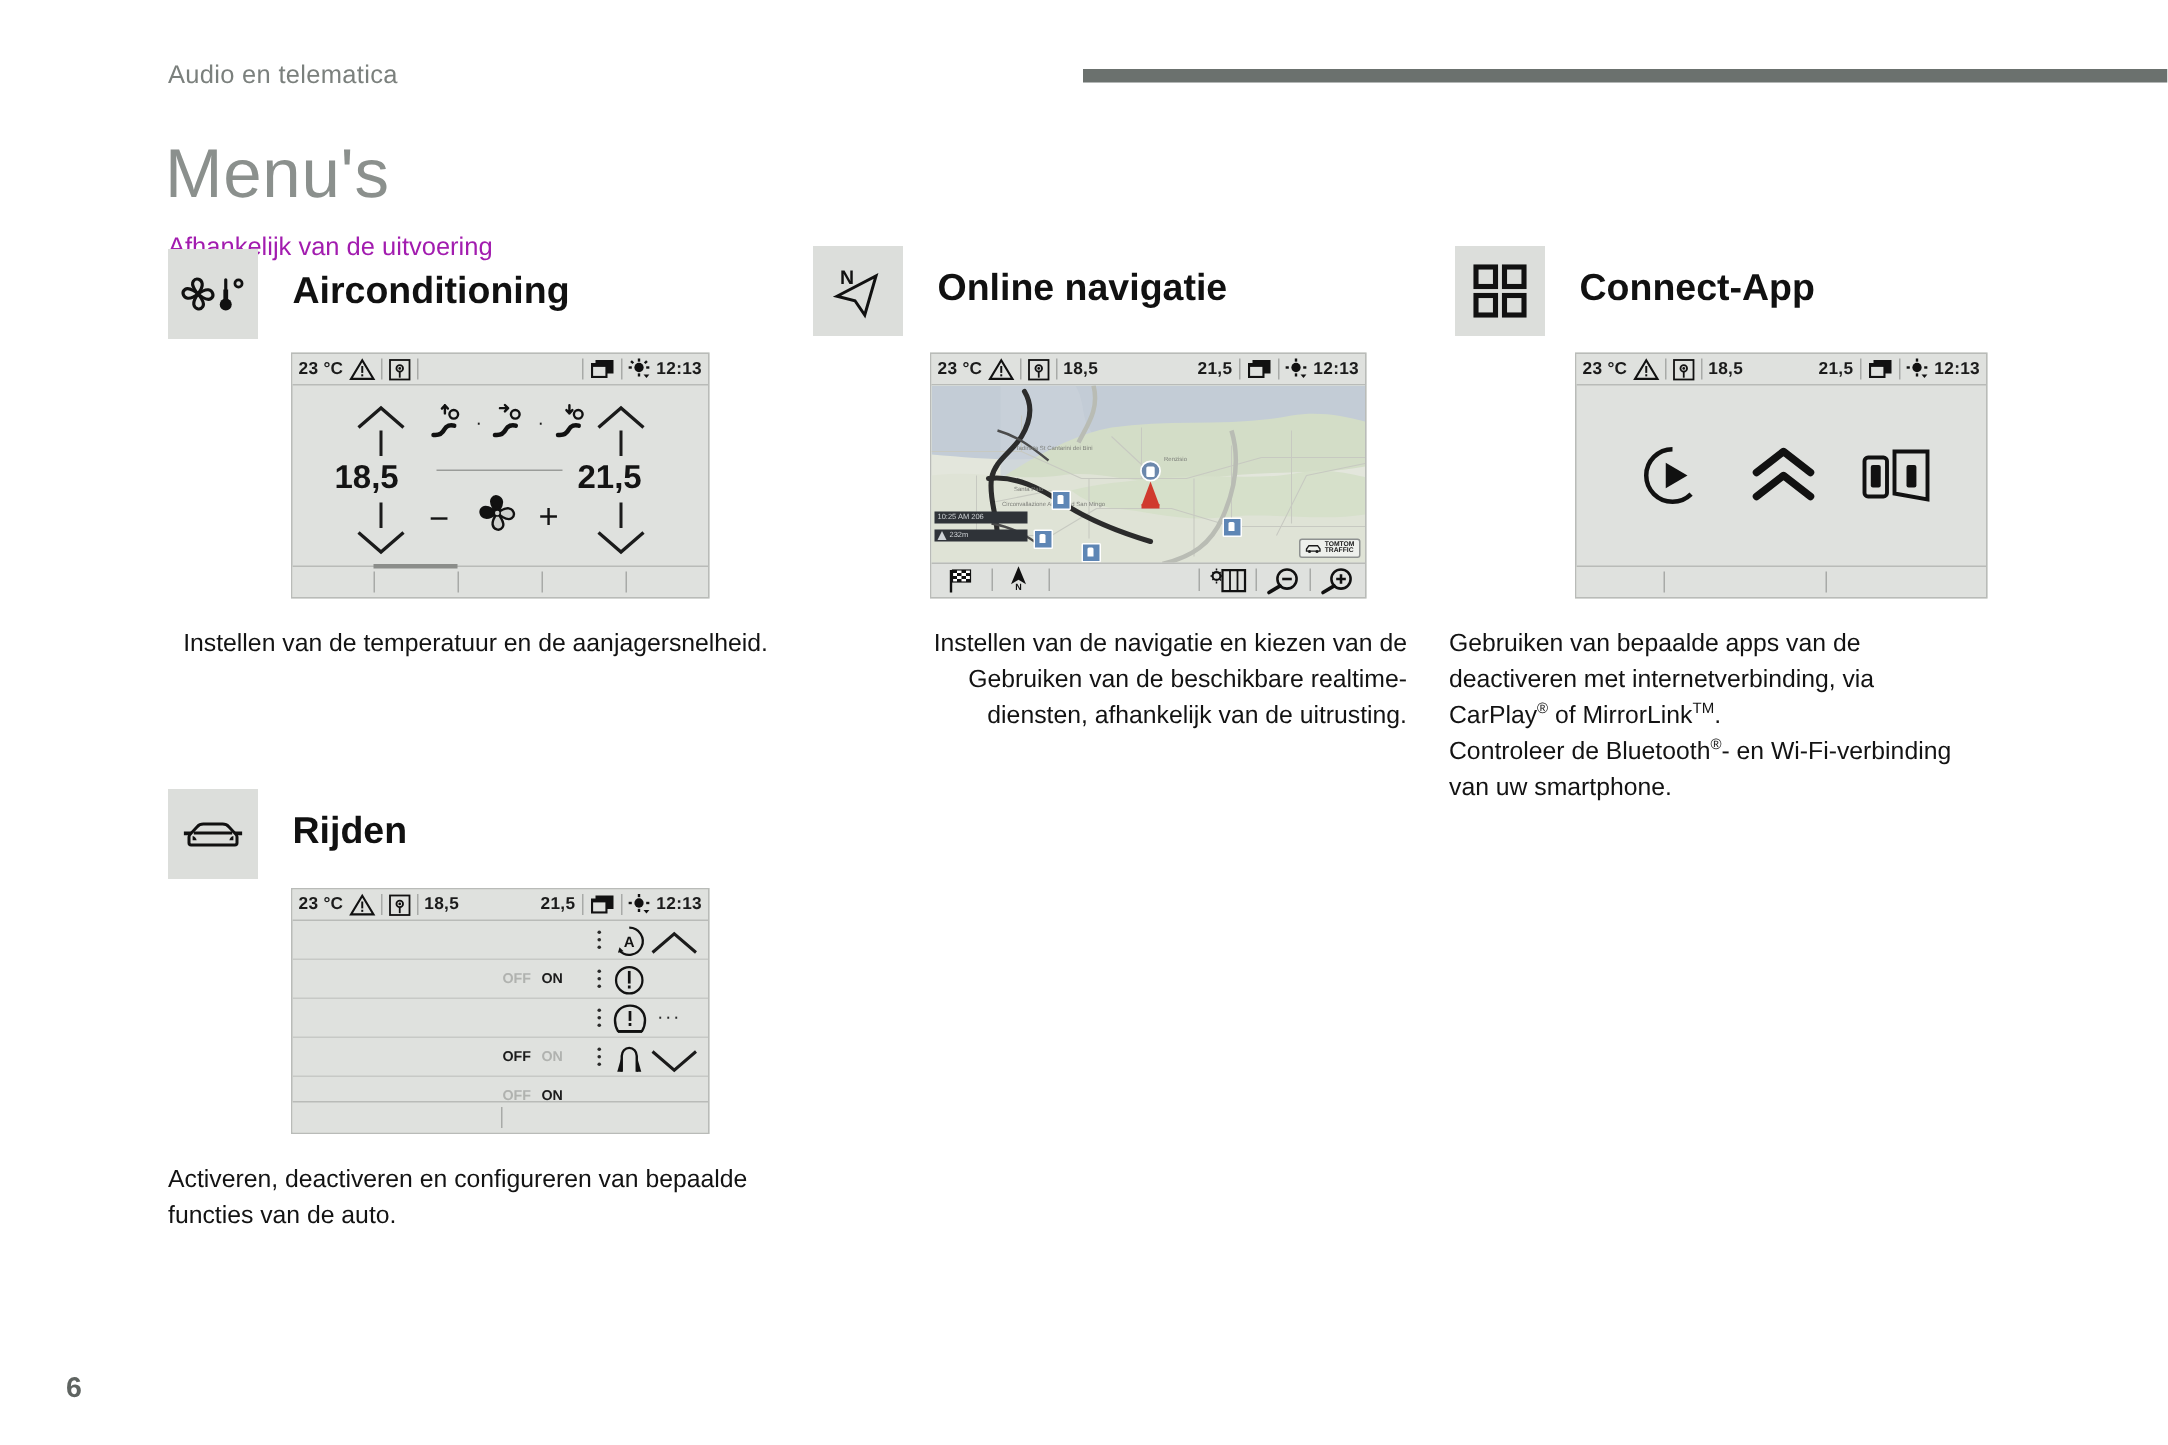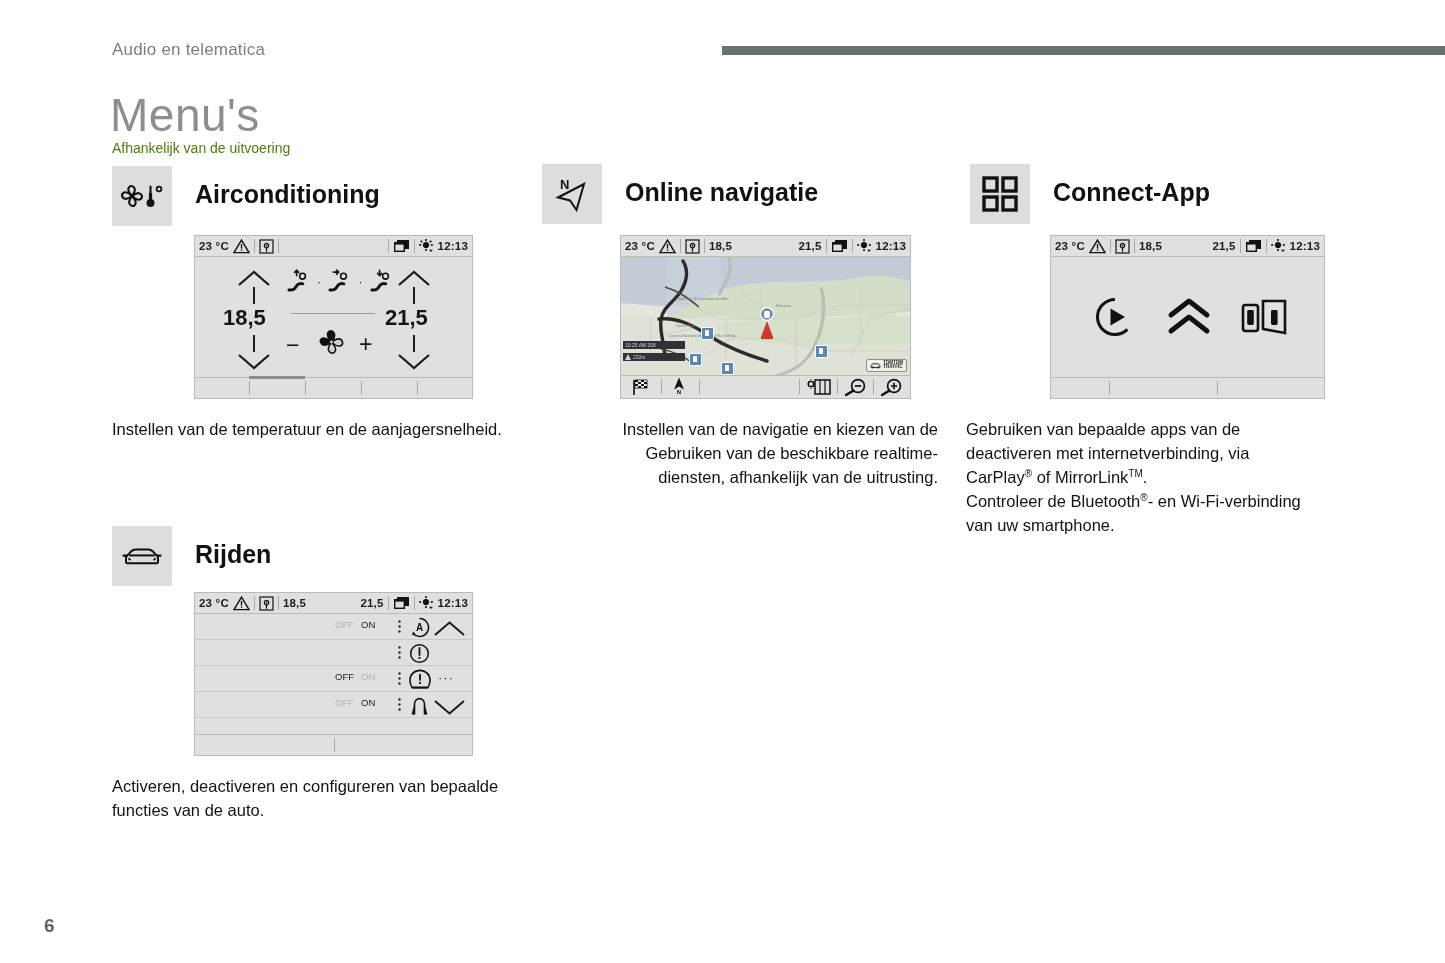--- a/index.html
+++ b/index.html
@@ -21,22 +21,22 @@
     background:#6b716e;
   }
 
   
   .chapter-title{
     position:absolute;left:110px;top:92px;
     font-size:46px;color:#8b908d;font-weight:400;line-height:1;
     letter-spacing:.5px;
   }
   .chapter-sub{
-    position:absolute;left:112px;top:140px;
-    font-size:14px;color:#4d7c0f;
+    position:absolute;left:112px;top:155px;
+    font-size:17px;color:#a21caf;
   }
 
   
   .sec{position:relative;}
   .sec-icon{
     width:60px;height:60px;background:#dcdedb;
     display:inline-flex;align-items:center;justify-content:center;
     position:absolute;left:0;top:6px;
   }
   .sec-title{
@@ -80,21 +80,21 @@
   .seat-row{position:absolute;display:flex;align-items:center;gap:6px;}
   .dot{font-size:13px;color:#1b1b1b;line-height:1;}
   .divline{position:absolute;height:1px;background:#9a9c99;}
   .pm{position:absolute;font-size:23px;color:#141414;font-weight:400;line-height:1;}
 
   
   .drive-row{
     position:absolute;left:0;right:0;height:26px;
     border-bottom:1px solid #c7c9c6;box-sizing:border-box;
   }
-  .toggle{position:absolute;display:flex;align-items:flex-start;gap:7px;font-size:9.5px;font-weight:normal;}
+  .toggle{position:absolute;display:flex;align-items:flex-start;gap:7px;font-size:9.5px;font-weight:bold;margin-top:28px;}
   .toggle .lbl{position:relative;padding-bottom:3px;}
   .toggle .off{color:#b0b2af;}
   .toggle .on{color:#b0b2af;}
   .toggle .sel{color:#1b1b1b;}
   .colon{position:absolute;font-size:11px;color:#2a2a2a;letter-spacing:0;line-height:.8;}
   .fn-ico{position:absolute;}
   .ellips{position:absolute;font-size:13px;color:#2a2a2a;letter-spacing:1px;}
 
   
   .map{position:absolute;overflow:hidden;background:#dfe3d9;}
@@ -283,21 +283,21 @@
 
     <div class="footbar">
       <div class="tick" style="left:54px;"></div>
       <div class="tick" style="left:110px;"></div>
       <div class="tick" style="left:166px;"></div>
       <div class="tick" style="left:222px;"></div>
       <div class="active" style="left:54px;width:56px;"></div>
     </div>
   </div>
 
-  <div class="caption" style="left:112px;top:418px;">Instellen van de temperatuur en de aanjagersnelheid.</div>
+  <div class="caption" style="left:112px;top:418px;text-align:right;">Instellen van de temperatuur en de aanjagersnelheid.</div>
 
   <div class="sec" style="position:absolute;left:112px;top:520px;width:420px;">
     <div class="sec-icon">
       <svg width="44" height="28" viewBox="0 0 44 28">
         <g fill="none" stroke="#111" stroke-width="2">
           <path d="M6 20v-4.2c0-1 .4-1.6 1.3-2.2l4-4.3c1.3-1.4 2.4-1.9 4.3-1.9h12.8c1.9 0 3 .5 4.3 1.9l4 4.3c.9 .6 1.3 1.2 1.3 2.2V20c0 .9-.5 1.3-1.4 1.3H7.4C6.5 21.3 6 20.9 6 20z"></path>
           <path d="M9.2 13.4h25.6"></path>
         </g>
         <path d="M2.6 12.4h5.6l-1.4 2.4H2.6z" fill="#111"></path>
         <path d="M41.4 12.4h-5.6l1.4 2.4h4.2z" fill="#111"></path>

